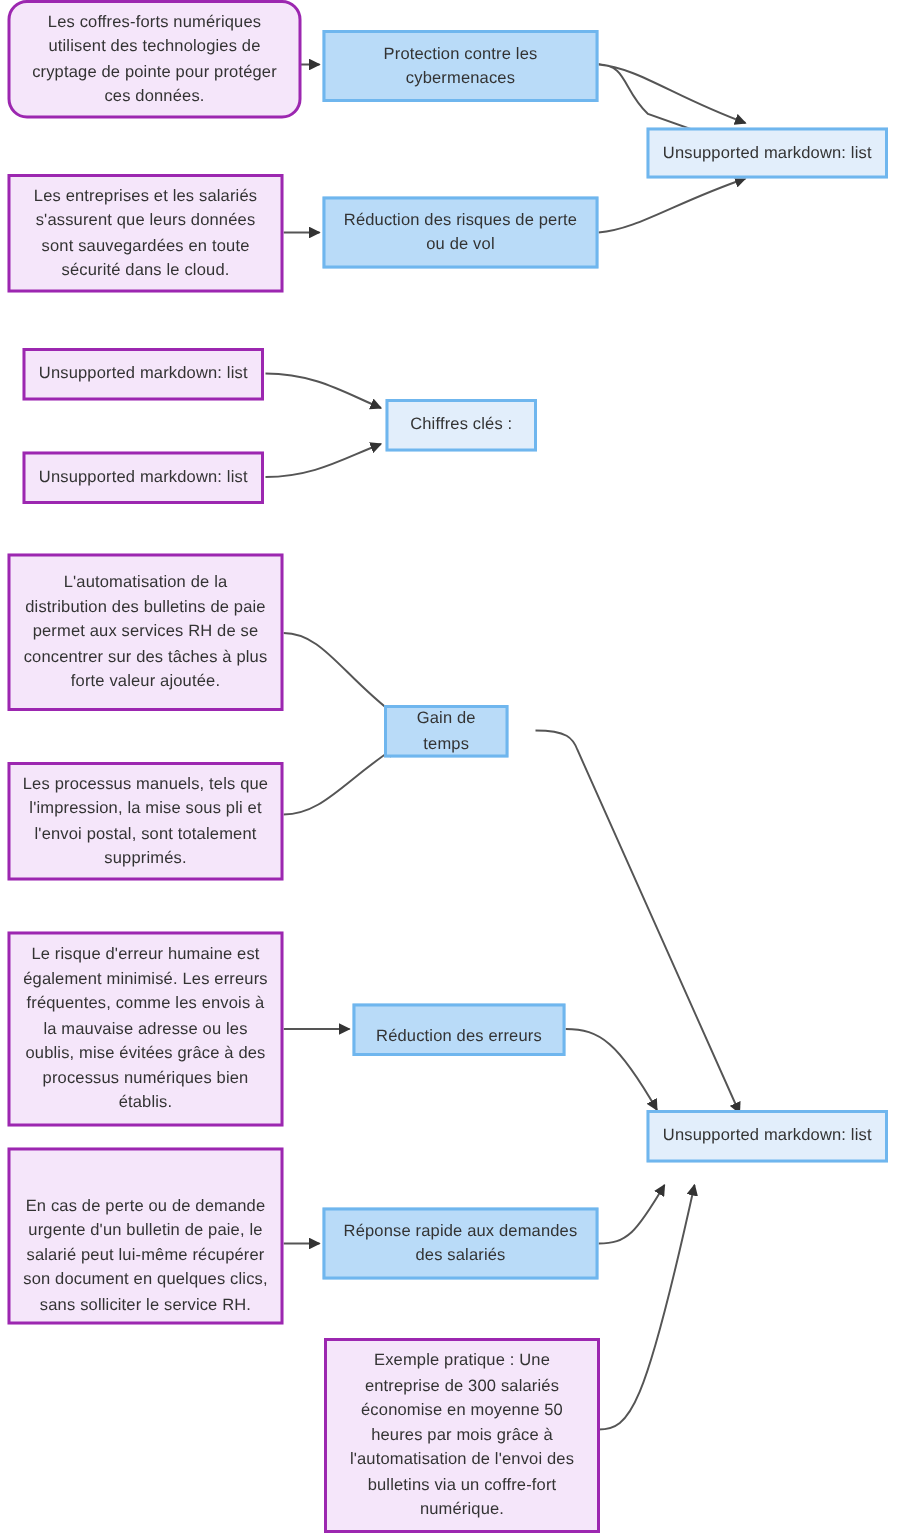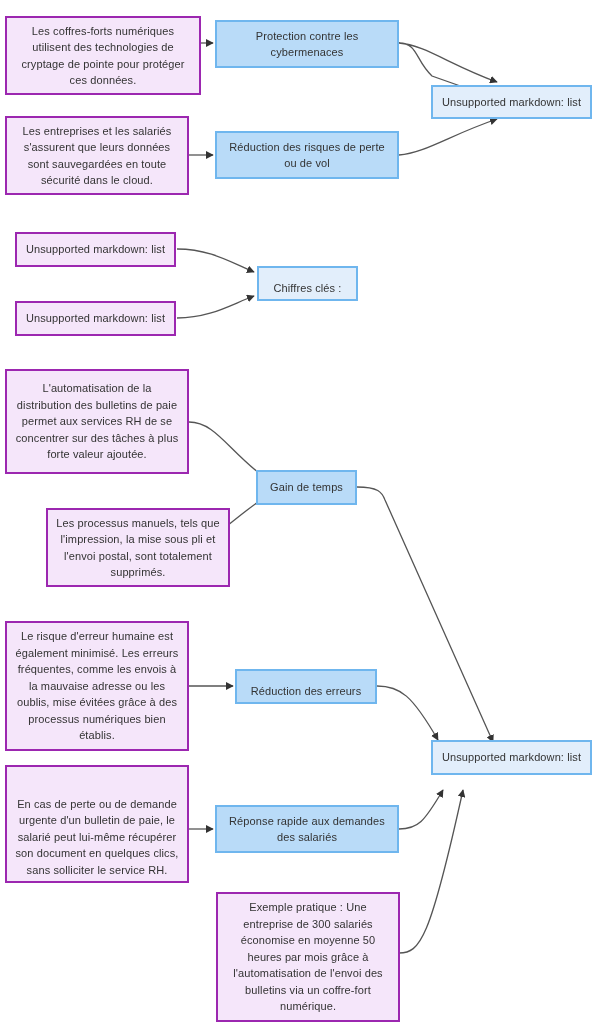--- a/index.html
+++ b/index.html
@@ -82,21 +82,21 @@
       <path d="M 189,543 C 215,543 230,520 264,498"></path>
       <path d="M 189,686 L 233,686"></path>
       <path d="M 189,829 L 213,829"></path>
       <path d="M 357,487 C 378,487 382,492 385,500 L 493,742"></path>
       <path d="M 377,686 C 400,686 412,695 438,740"></path>
       <path d="M 399,829 C 418,829 424,822 443,790"></path>
       <path d="M 399,953 C 420,953 430,940 463,790"></path>
     </g>
   </svg>
 
-  <div class="node pink" style="left:5px; top:16px; width:196px; height:79px;">
+  <div class="node pink" style="left:5px; top:0; width:196px; height:79px;border-radius:13px;">
     <span class="node-text">Les coffres-forts numériques utilisent des technologies de cryptage de pointe pour protéger ces données.</span>
   </div>
 
   <div class="node blue" style="left:215px; top:20px; width:184px; height:48px;">
     <span class="node-text">Protection contre les cybermenaces</span>
   </div>
 
   <div class="node blue" style="left:215px; top:131px; width:184px; height:48px;">
     <span class="node-text">Réduction des risques de perte ou de vol</span>
   </div>
@@ -110,33 +110,33 @@
   </div>
 
   <div class="node pink" style="left:15px; top:232px; width:161px; height:35px;">
     <span class="node-text">Unsupported markdown: list</span>
   </div>
 
   <div class="node pink" style="left:15px; top:301px; width:161px; height:35px;">
     <span class="node-text">Unsupported markdown: list</span>
   </div>
 
-  <div class="node paleblue" style="left:257px; top:266px; width:101px; height:35px;align-items:flex-end;">
+  <div class="node paleblue" style="left:257px; top:266px; width:101px; height:35px;">
     <span class="node-text">Chiffres clés :</span>
   </div>
 
   <div class="node pink" style="left:5px; top:369px; width:184px; height:105px;">
     <span class="node-text">L'automatisation de la distribution des bulletins de paie permet aux services RH de se concentrer sur des tâches à plus forte valeur ajoutée.</span>
   </div>
 
-  <div class="node pink" style="left:5px; top:508px; width:184px; height:79px;margin-left:41px;">
+  <div class="node pink" style="left:5px; top:508px; width:184px; height:79px;">
     <span class="node-text">Les processus manuels, tels que l'impression, la mise sous pli et l'envoi postal, sont totalement supprimés.</span>
   </div>
 
-  <div class="node blue" style="left:256px; top:470px; width:101px; height:35px;text-align:center;">
+  <div class="node blue" style="left:256px; top:470px; width:83px; height:35px;text-align:center;">
     <span class="node-text">Gain de temps</span>
   </div>
 
   <div class="node pink" style="left:5px; top:621px; width:184px; height:130px;">
     <span class="node-text">Le risque d'erreur humaine est également minimisé. Les erreurs fréquentes, comme les envois à la mauvaise adresse ou les oublis, mise évitées grâce à des processus numériques bien établis.</span>
   </div>
 
   <div class="node blue" style="left:235px; top:669px; width:142px; height:35px;align-items:flex-end;">
     <span class="node-text">Réduction des erreurs</span>
   </div>

